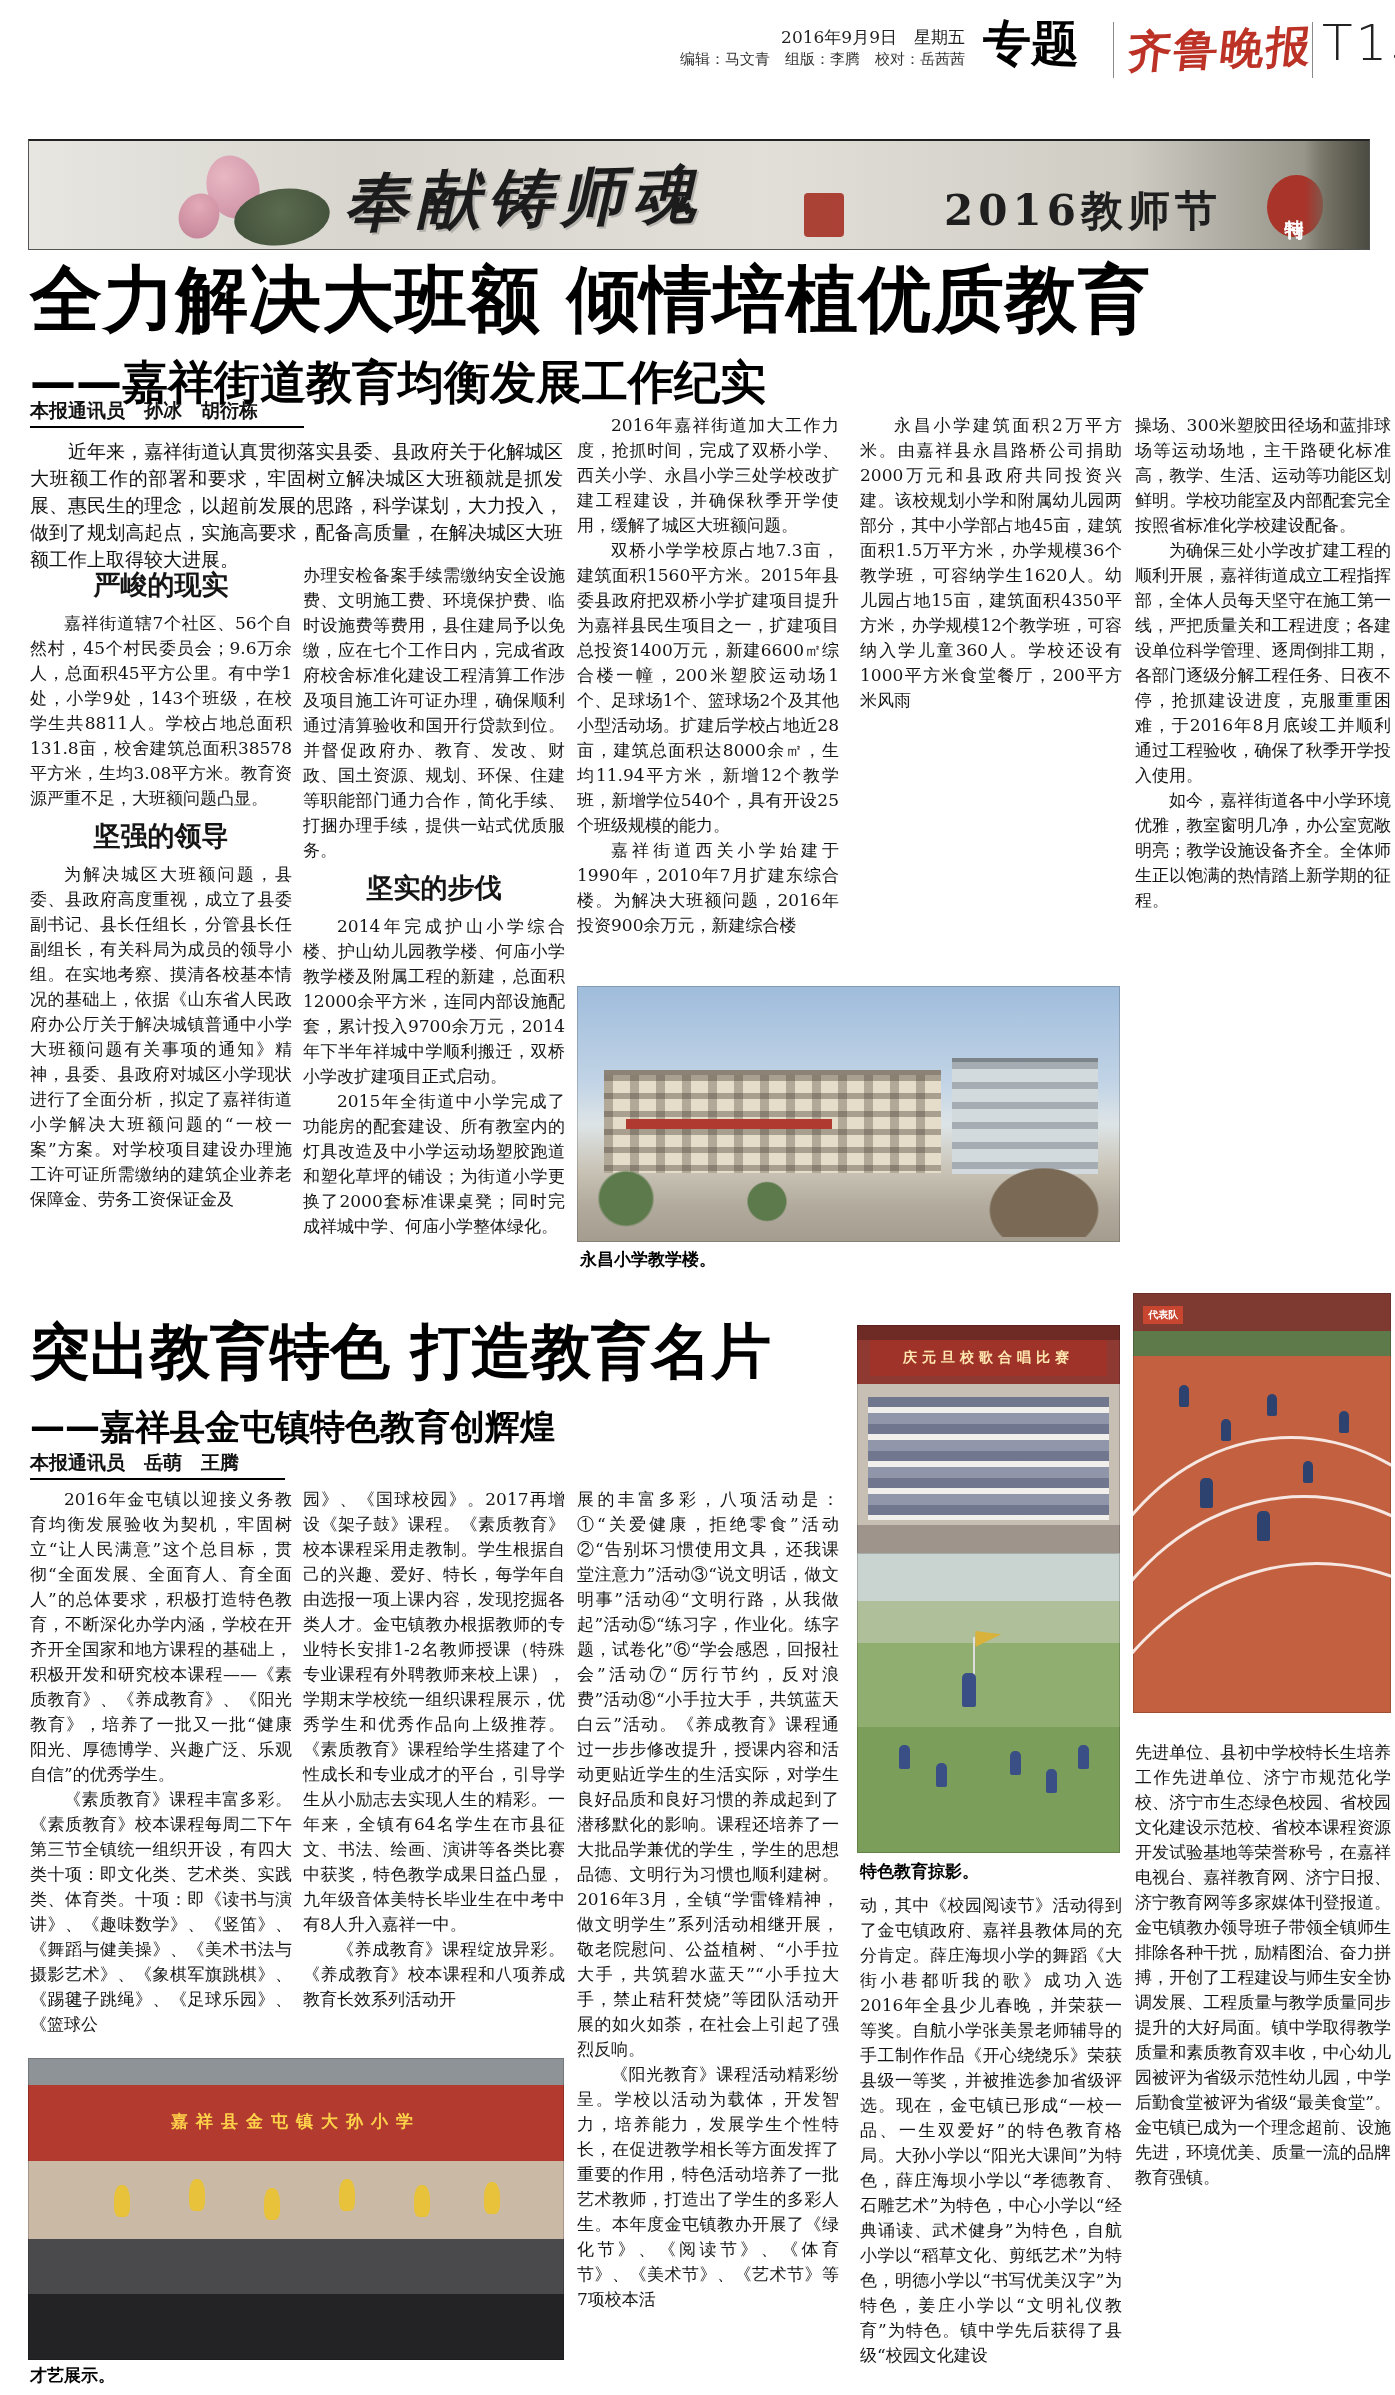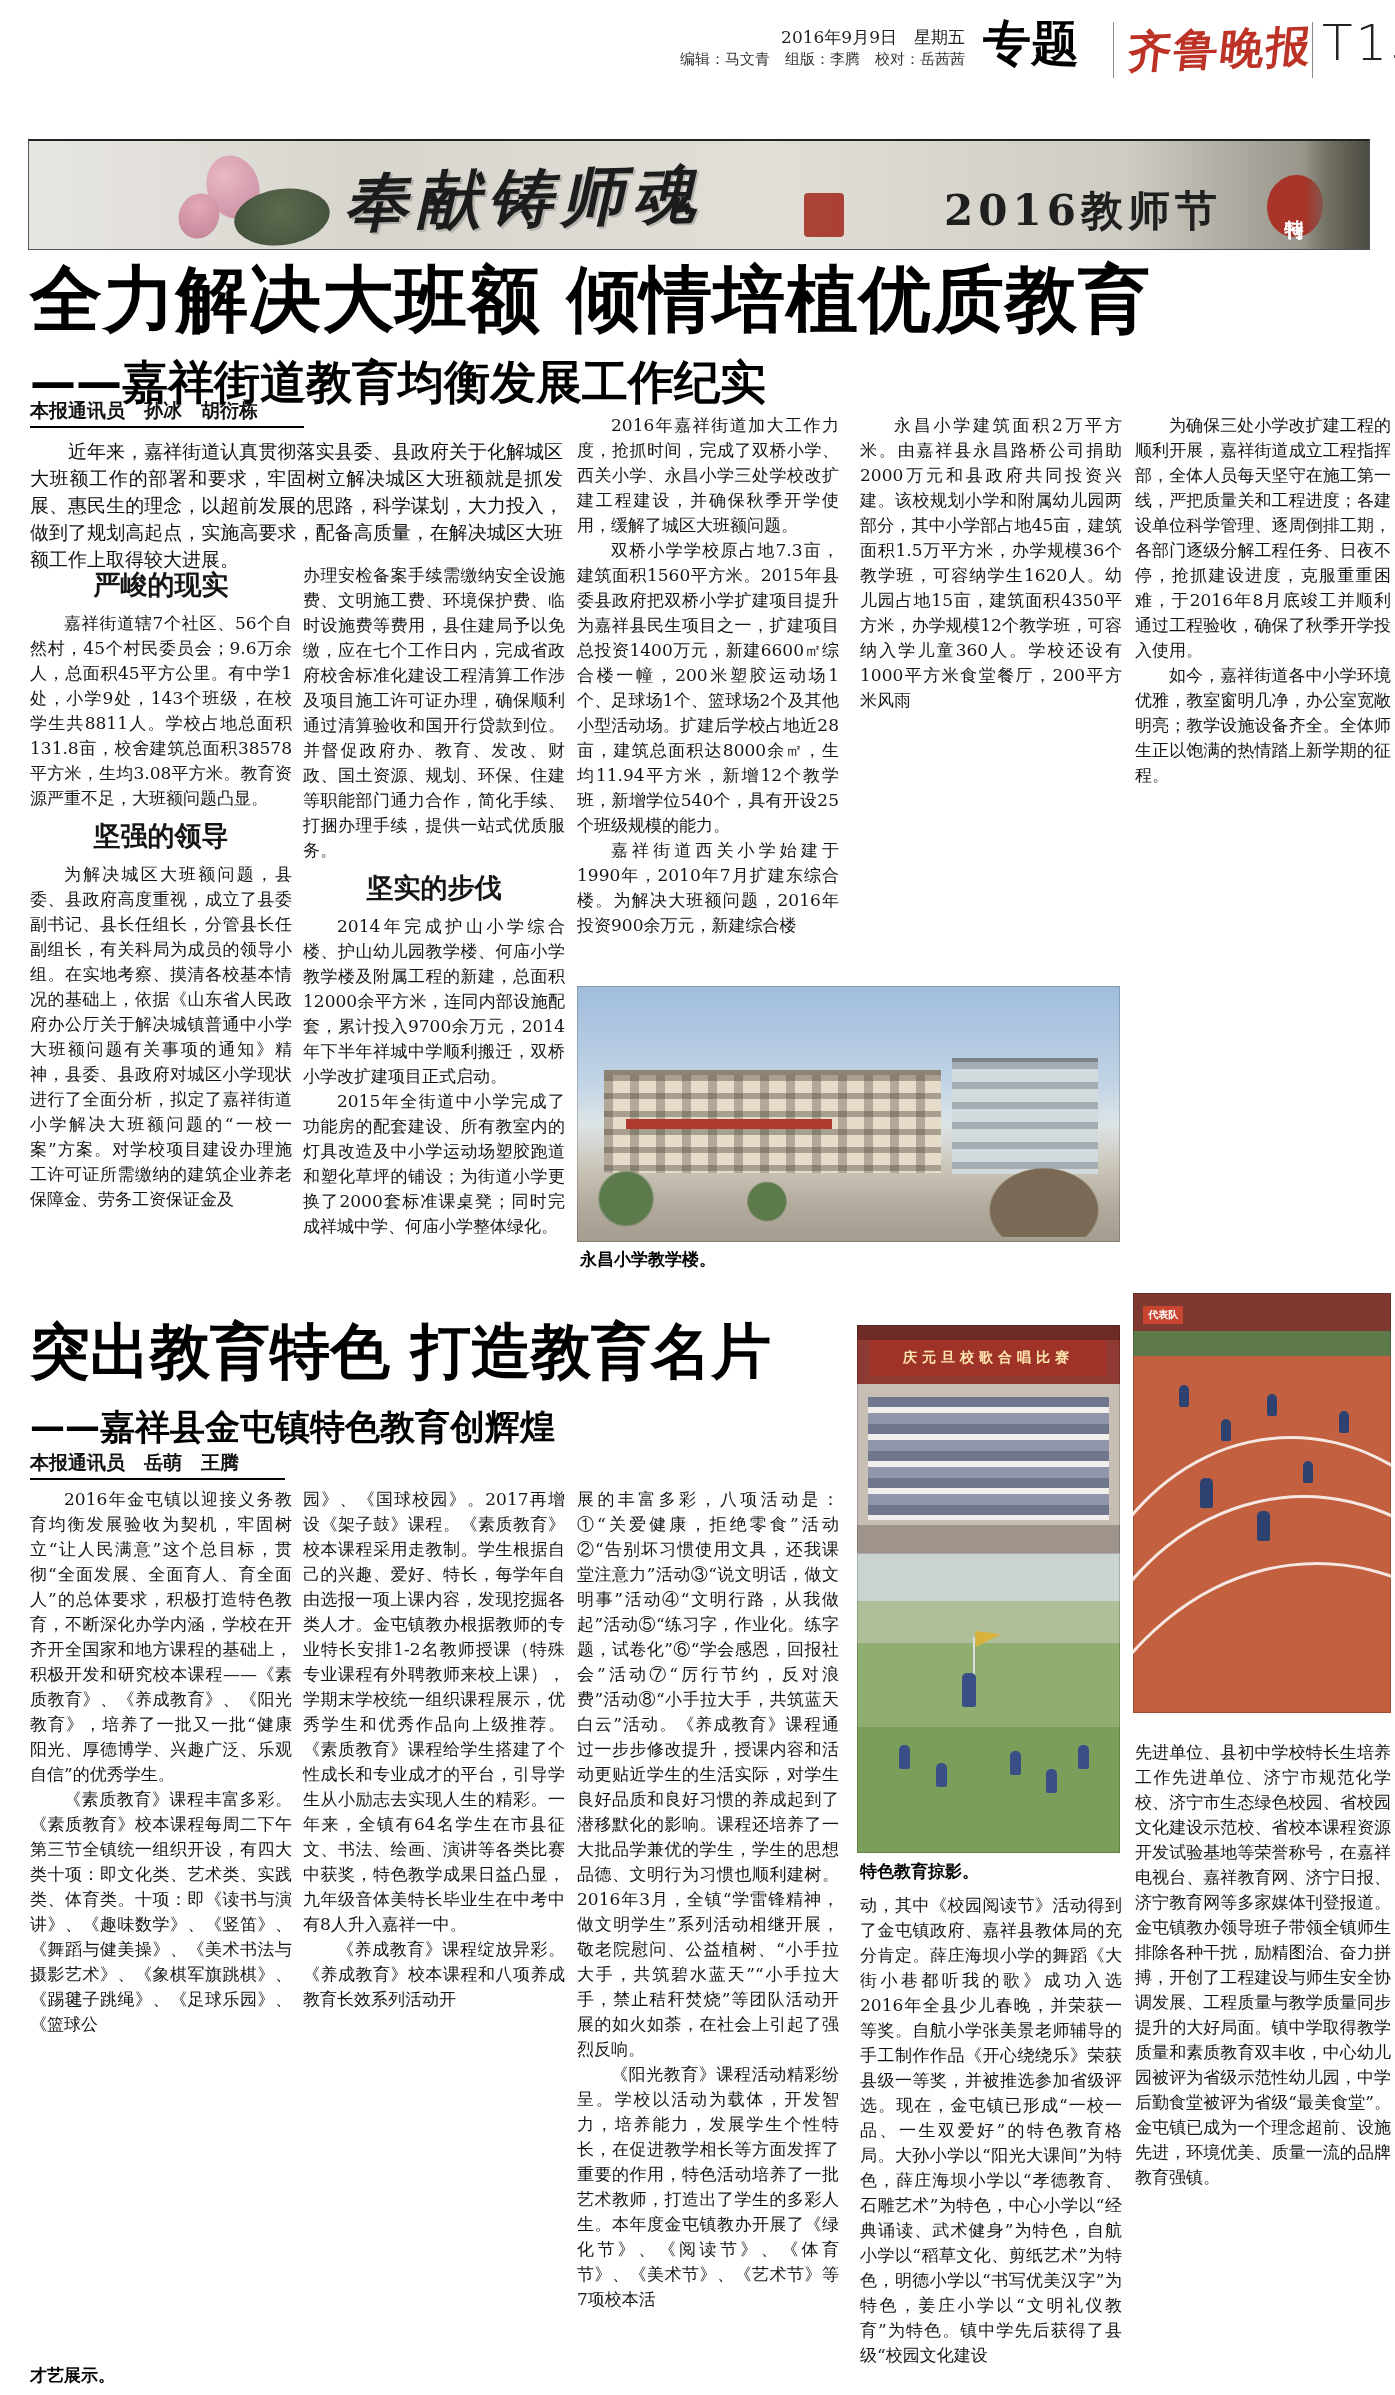--- a/index.html
+++ b/index.html
@@ -123,20 +123,21 @@
     <p>2016年嘉祥街道加大工作力度，抢抓时间，完成了双桥小学、西关小学、永昌小学三处学校改扩建工程建设，并确保秋季开学使用，缓解了城区大班额问题。</p>
     <p>双桥小学学校原占地7.3亩，建筑面积1560平方米。2015年县委县政府把双桥小学扩建项目提升为嘉祥县民生项目之一，扩建项目总投资1400万元，新建6600㎡综合楼一幢，200米塑胶运动场1个、足球场1个、篮球场2个及其他小型活动场。扩建后学校占地近28亩，建筑总面积达8000余㎡，生均11.94平方米，新增12个教学班，新增学位540个，具有开设25个班级规模的能力。</p>
     <p>嘉祥街道西关小学始建于1990年，2010年7月扩建东综合楼。为解决大班额问题，2016年投资900余万元，新建综合楼</p>
   </div>
 
   <div class="abs col" style="left:860px;top:413px;width:262px;">
     <p>永昌小学建筑面积2万平方米。由嘉祥县永昌路桥公司捐助2000万元和县政府共同投资兴建。该校规划小学和附属幼儿园两部分，其中小学部占地45亩，建筑面积1.5万平方米，办学规模36个教学班，可容纳学生1620人。幼儿园占地15亩，建筑面积4350平方米，办学规模12个教学班，可容纳入学儿童360人。学校还设有1000平方米食堂餐厅，200平方米风雨</p>
   </div>
 
   <div class="abs col" style="left:1135px;top:413px;width:256px;">
+    <p class="np">操场、300米塑胶田径场和蓝排球场等运动场地，主干路硬化标准高，教学、生活、运动等功能区划鲜明。学校功能室及内部配套完全按照省标准化学校建设配备。</p>
     <p>为确保三处小学改扩建工程的顺利开展，嘉祥街道成立工程指挥部，全体人员每天坚守在施工第一线，严把质量关和工程进度；各建设单位科学管理、逐周倒排工期，各部门逐级分解工程任务、日夜不停，抢抓建设进度，克服重重困难，于2016年8月底竣工并顺利通过工程验收，确保了秋季开学投入使用。</p>
     <p>如今，嘉祥街道各中小学环境优雅，教室窗明几净，办公室宽敞明亮；教学设施设备齐全。全体师生正以饱满的热情踏上新学期的征程。</p>
   </div>
 
   <div class="photo ph-school" style="left:577px;top:986px;width:543px;height:256px;">
     <div class="sch-bld"></div>
     <div class="sch-wing"></div>
     <div class="sch-banner"></div>
     <div class="sch-shrub" style="left:2%;bottom:6%;width:14%;height:22%;"></div>
     <div class="sch-shrub" style="left:30%;bottom:8%;width:10%;height:16%;"></div>
@@ -197,15 +198,24 @@
     <div class="fig2" style="left:26%;top:44%;height:30px;width:13px;"></div>
     <div class="fig2" style="left:48%;top:52%;height:30px;width:13px;"></div>
     <div class="fig2" style="left:66%;top:40%;"></div>
     <div class="fig2" style="left:80%;top:28%;"></div>
   </div>
 
   <div class="abs col" style="left:1135px;top:1740px;width:256px;">
     <p class="np">先进单位、县初中学校特长生培养工作先进单位、济宁市规范化学校、济宁市生态绿色校园、省校园文化建设示范校、省校本课程资源开发试验基地等荣誉称号，在嘉祥电视台、嘉祥教育网、济宁日报、济宁教育网等多家媒体刊登报道。金屯镇教办领导班子带领全镇师生排除各种干扰，励精图治、奋力拼搏，开创了工程建设与师生安全协调发展、工程质量与教学质量同步提升的大好局面。镇中学取得教学质量和素质教育双丰收，中心幼儿园被评为省级示范性幼儿园，中学后勤食堂被评为省级“最美食堂”。金屯镇已成为一个理念超前、设施先进，环境优美、质量一流的品牌教育强镇。</p>
   </div>
 
+  <div class="photo ph-stage" style="left:28px;top:2058px;width:536px;height:302px;">
+    <div class="stage-banner">嘉祥县金屯镇大孙小学</div>
+    <div class="perf" style="left:16%;top:42%;"></div>
+    <div class="perf" style="left:30%;top:40%;"></div>
+    <div class="perf" style="left:44%;top:43%;"></div>
+    <div class="perf" style="left:58%;top:40%;"></div>
+    <div class="perf" style="left:72%;top:42%;"></div>
+    <div class="perf" style="left:85%;top:41%;"></div>
+  </div>
   <div class="abs caption" style="left:30px;top:2364px;">才艺展示。</div>
 
 </div>
 
 </body></html>

